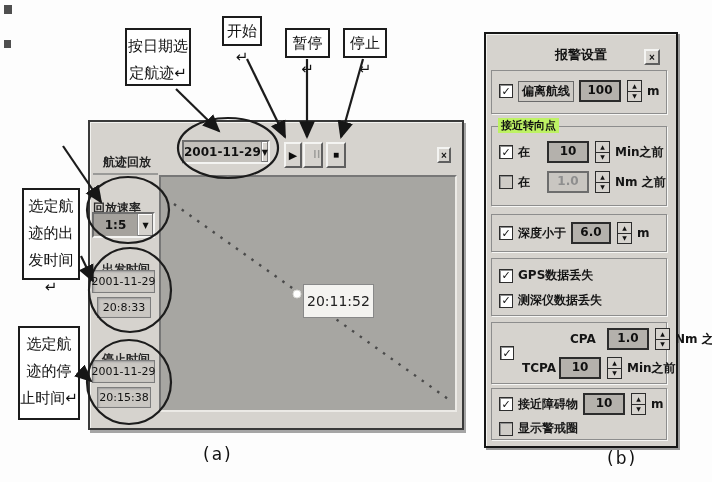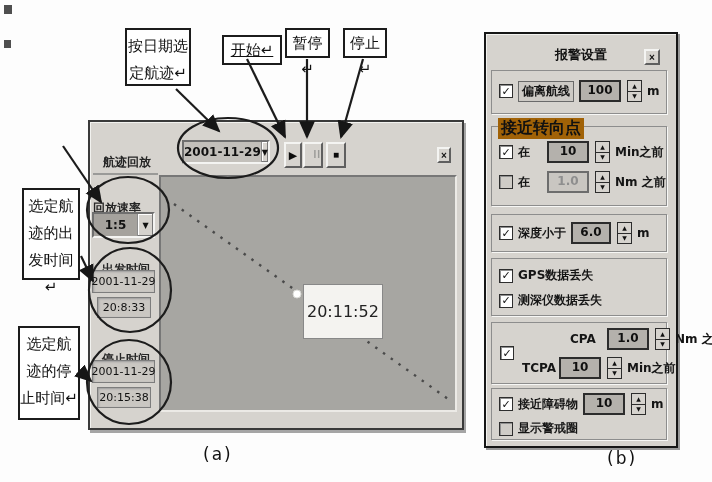--- a/index.html
+++ b/index.html
@@ -34,28 +34,28 @@
         border-color:#f4f4f2 #5f5f5f #5f5f5f #f4f4f2;font-size:10px;font-weight:bold;
         display:flex;align-items:center;justify-content:center;box-sizing:border-box;color:#111;}
 
   .sfield{position:absolute;background:#cac7c2;border:1px solid #7d7d7d;
           box-shadow:inset 1px 1px 2px #9c9c9c;font-size:11px;
           display:flex;align-items:center;justify-content:center;color:#111;box-sizing:border-box;white-space:nowrap;}
 
   .chart{position:absolute;left:69px;top:53px;width:294px;height:233px;background:#a7a6a2;
          border:2px solid;border-color:#777 #eceae6 #eceae6 #777;box-sizing:content-box;}
   .timeLbl{position:absolute;left:142px;top:107px;background:#f4f3f0;border:1px solid #888;
-           font-size:16px;padding:17px 3px;color:#222;white-space:nowrap;}
+           font-size:14px;padding:8px 3px;color:#222;white-space:nowrap;}
 
   
   .btitle{position:absolute;top:12px;left:0;width:100%;text-align:center;font-size:13px;font-weight:bold;}
   .grp{position:absolute;left:5px;width:176px;border:1px solid #8d8d8d;background:#d6d3ce;
        box-shadow:1px 1px 0 #f7f7f5;box-sizing:border-box;}
-  .grp .cap{position:absolute;top:-9px;left:6px;background:#a16207;padding:0 3px;
-            font-size:16px;font-weight:bold;white-space:nowrap;}
+  .grp .cap{position:absolute;top:-9px;left:6px;background:#bef264;padding:0 3px;
+            font-size:11px;font-weight:bold;white-space:nowrap;}
   .row{position:absolute;display:flex;align-items:center;gap:5px;left:7px;white-space:nowrap;}
   .cbx{width:14px;height:14px;min-width:14px;background:#fff;border:1px solid #2e2e2e;
        box-shadow:inset 1px 1px 0 #8f8f8f;display:inline-flex;align-items:center;
        justify-content:center;font-size:11px;font-weight:bold;color:#0c0c0c;box-sizing:border-box;}
   .cbx.off{background:#cfccc7;}
   .cbx i{font-style:normal;}
   .blbl{font-size:12px;font-weight:bold;color:#151515;}
   .boxed{border:1px solid #6a6a6a;padding:1px 3px;background:#cdcac5;}
   .nfield{height:18px;line-height:16px;text-align:center;background:#b4b1ac;border:2px solid #2c2c2c;
           font-size:12px;font-weight:bold;color:#0f0f0f;box-sizing:content-box;}
@@ -249,21 +249,21 @@
         <span class="cbx off">
             <i></i>
           </span>
         <span class="blbl">显示警戒圈</span>
       </div>
     </div>
   </div>
 
   <div class="callout c-big" style="left:125px;top:28px;width:66px;height:58px;">按日期选
 定航迹↵</div>
-  <div class="callout c-sm" style="left:222px;top:35px;width:60px;height:30px;text-decoration:underline;">开始↵</div>
+  <div class="callout c-sm" style="left:222px;top:16px;width:40px;height:30px;">开始↵</div>
   <div class="callout c-sm" style="left:285px;top:28px;width:45px;height:30px;">暂停↵</div>
   <div class="callout c-sm" style="left:343px;top:28px;width:44px;height:30px;">停止↵</div>
   <div class="callout c-big" style="left:22px;top:188px;width:58px;height:92px;">选定航
 迹的出
 发时间↵</div>
   <div class="callout c-big" style="left:18px;top:326px;width:62px;height:94px;">选定航
 迹的停
 止时间↵</div>
 
   <div class="caption" style="left:203px;top:444px;">(a)</div>

